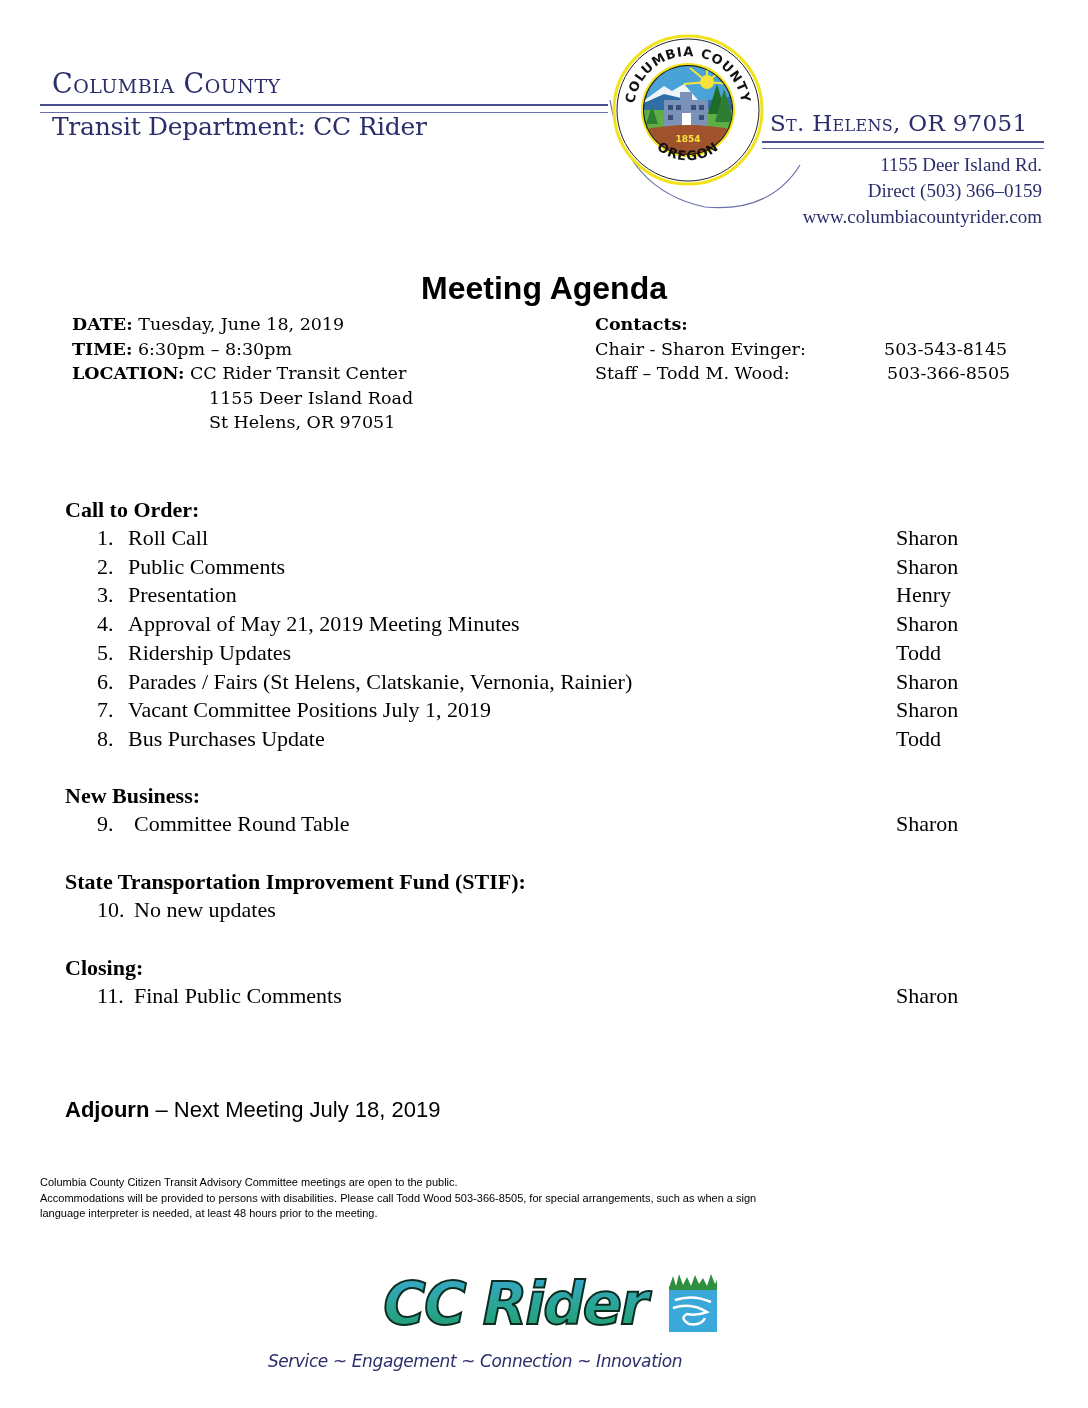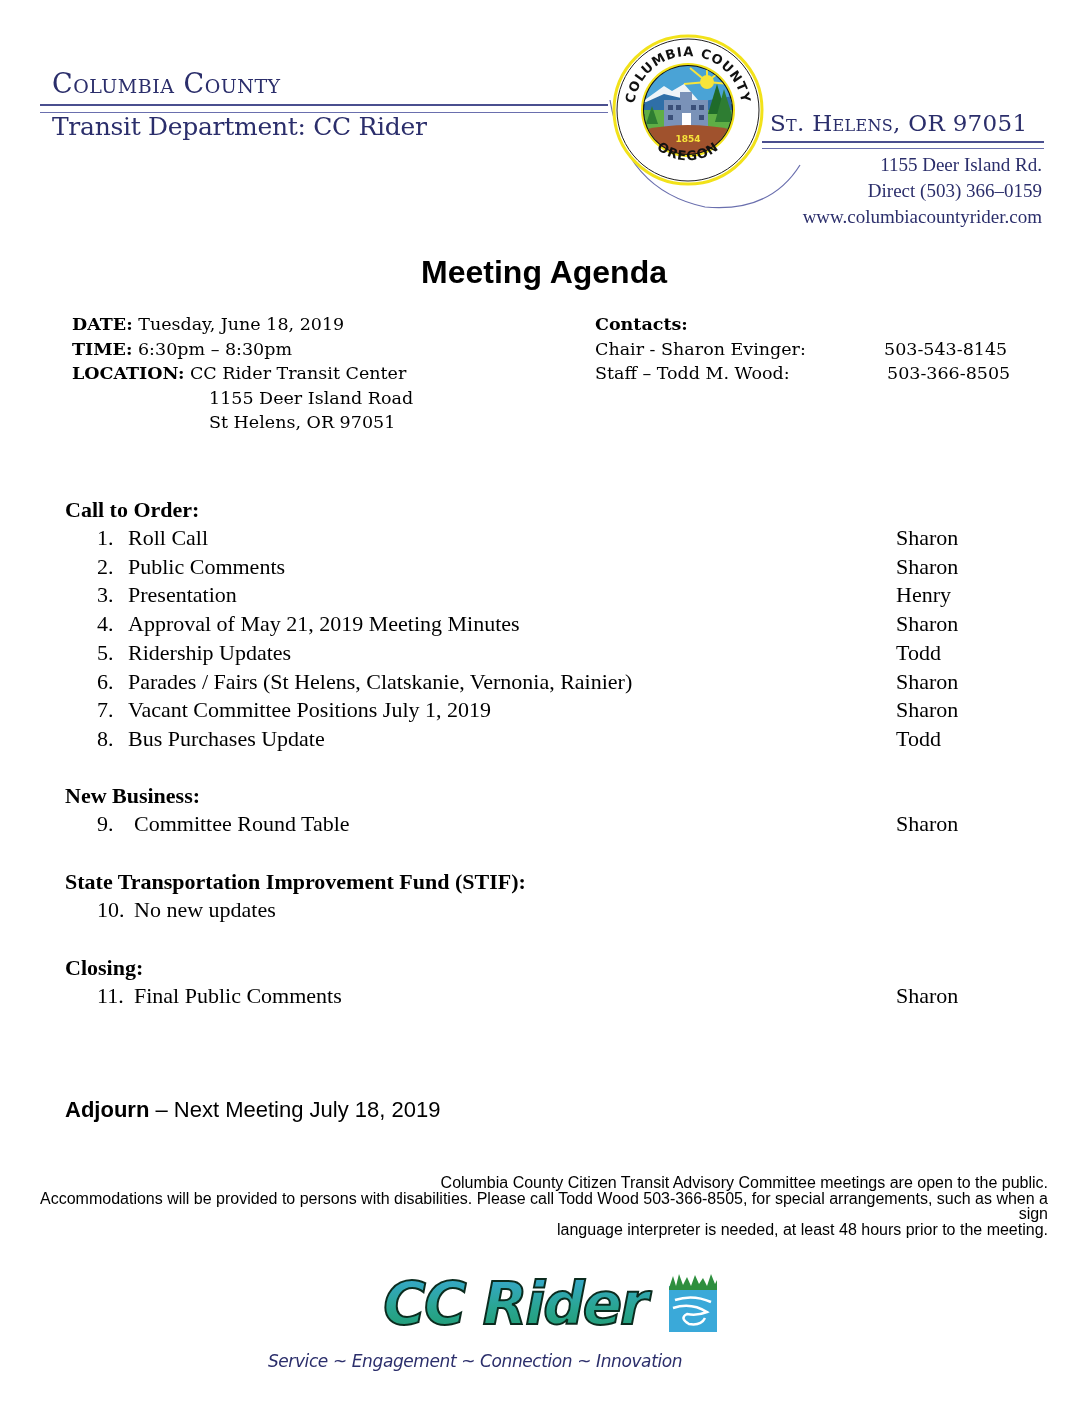--- a/index.html
+++ b/index.html
@@ -18,21 +18,21 @@
   .hdr-rule-right2 { left: 762px; top: 148px; width: 282px; height: 0; border-top: 1px solid #6a6fae; }
   .hdr-contact { right: 46px; font-family: "Liberation Serif", serif; color: #2b2e6b; font-size: 19px; text-align: right; line-height: 1; }
   .hdr-addr { top: 155px; }
   .hdr-phone { top: 181px; }
   .hdr-web { top: 207px; margin-left: 16px; }
 
   .seal { left: 612px; top: 34px; width: 152px; height: 152px; }
   .seal-swoosh { left: 600px; top: 95px; width: 210px; height: 120px; }
 
   
-  .title { left: 0; width: 1088px; top: 254px; text-align: center; font-family: "Liberation Sans", sans-serif; font-weight: bold; font-size: 32px; }
+  .title { left: 0; width: 1088px; top: 270px; text-align: center; font-family: "Liberation Sans", sans-serif; font-weight: bold; font-size: 32px; }
 
   
   .info { font-family: "DejaVu Serif", serif; font-size: 17.5px; line-height: 24.5px; }
   .info b { font-weight: bold; }
   .info-left { left: 72px; top: 312px; }
   .info-indent { padding-left: 137px; }
   .contacts { left: 595px; top: 312px; width: 440px; }
   .contact-row { display: flex; }
   .contact-name { width: 289px; }
 
@@ -41,21 +41,21 @@
   .sec-head { position: absolute; left: 65px; font-weight: bold; line-height: 28px; }
   .item { position: absolute; left: 97px; width: 880px; height: 28.7px; line-height: 28.7px; }
   .item .num { position: absolute; left: 0; }
   .item .txt { position: absolute; left: 31px; }
   .item.wide .txt { left: 37px; text-align: right; }
   .item .who { position: absolute; left: 799px; }
 
   .adjourn { left: 65px; top: 1096px; font-family: Liberation Sans, sans-serif; font-size: 22px; line-height: 28px; }
 
   
-  .notice { left: 40px; width: 1008px; top: 1175px; text-align: right; font-family: "Liberation Sans", sans-serif; font-size: 16px; line-height: 15.5px; }
+  .notice { left: 40px; width: 1008px; top: 1175px; text-align: left; font-family: "Liberation Sans", sans-serif; font-size: 11px; line-height: 15.5px; }
 
   
   .ccr-logo { left: 365px; top: 1268px; width: 300px; height: 70px; }
   .ccr-emblem { left: 667px; top: 1272px; width: 52px; height: 62px; }
   .tagline { left: 0; width: 950px; top: 1351px; text-align: center; font-family: "DejaVu Sans", sans-serif; font-style: italic; font-size: 17px; color: #2b2e6b; letter-spacing: -0.4px; }
 </style>
 </head>
 <body>
 
 <div class="abs hdr-county">Columbia County</div>

